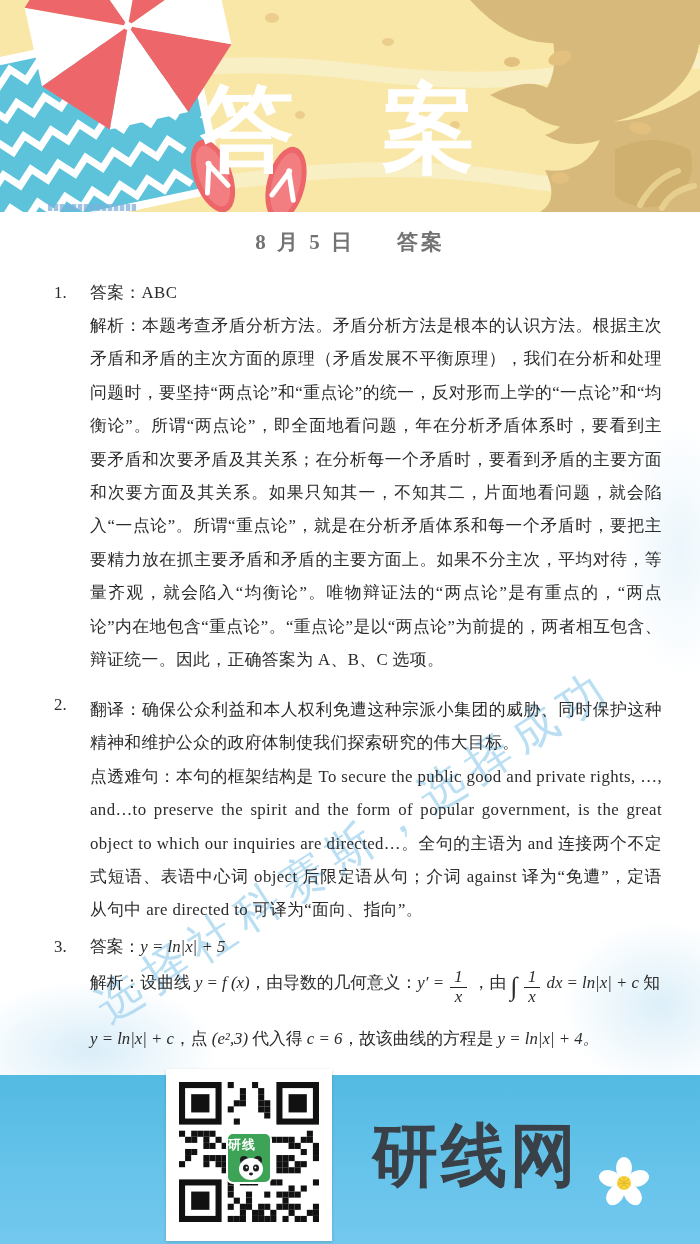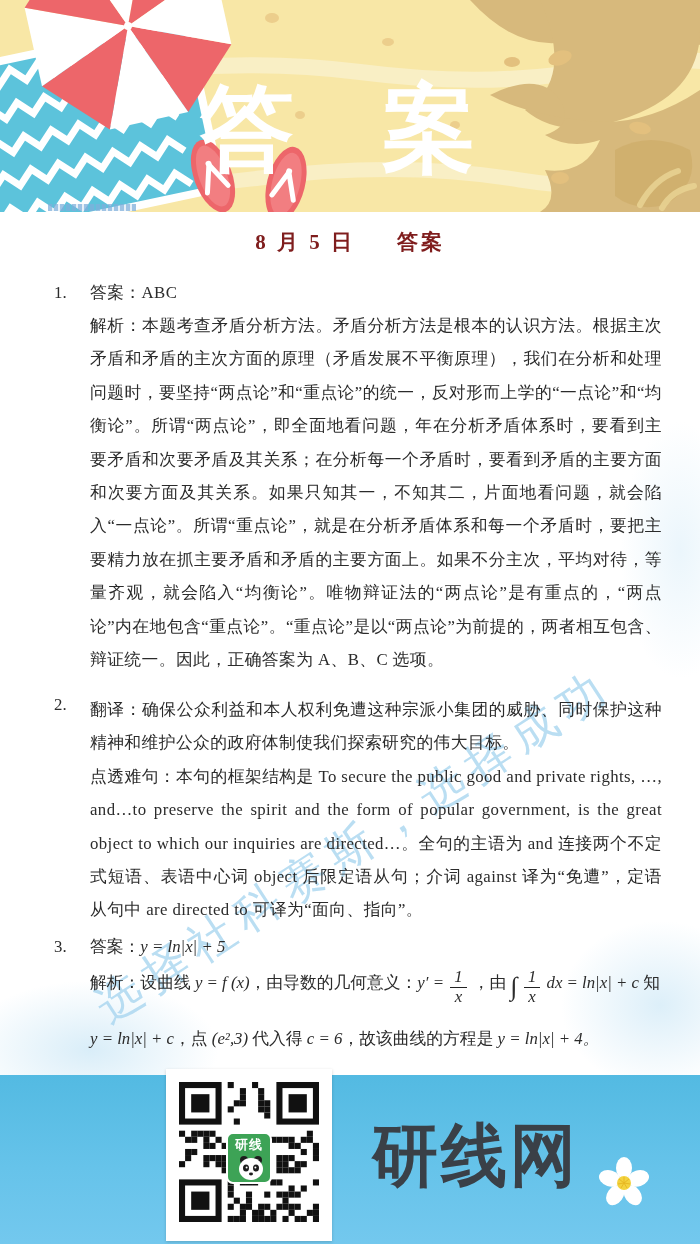--- a/index.html
+++ b/index.html
@@ -26,42 +26,42 @@
   .watermark{
     position:absolute;left:100px;top:980px;z-index:1;
     transform:rotate(-33deg);transform-origin:0 50%;
     font-family:"DejaVu Sans", sans-serif;
     font-size:46px;letter-spacing:9px;color:#a9d6f0;opacity:.8;white-space:nowrap;
   }
   .blob{position:absolute;pointer-events:none;}
   
   .doc-title{
     position:absolute;left:0;top:228px;width:700px;z-index:2;
-    text-align:center;font-size:21px;font-weight:bold;color:#7f1d1d;letter-spacing:3px;
+    text-align:center;font-size:21px;font-weight:bold;color:#737373;letter-spacing:3px;
   }
   .doc-title .gap{display:inline-block;width:42px;}
   .item{position:absolute;z-index:2;font-size:16.8px;line-height:33.4px;}
   .item .row{display:flex;}
   .num{width:36px;flex-shrink:0;}
   .para{width:572px;text-align:justify;letter-spacing:.4px;}
   .mi{font-style:italic;}
   .frac{display:inline-block;vertical-align:-0.85em;text-align:center;line-height:1;margin:0 2px;}
   .frac .fn,.frac .fd{display:block;padding:1px 4px;font-style:italic;}
   .frac .fd{border-top:1.2px solid #222;}
   .int{font-size:26px;font-style:italic;vertical-align:-0.28em;line-height:0;}
   .mathline{white-space:nowrap;}
   
   .footer{position:absolute;left:0;top:1075px;width:700px;height:169px;z-index:3;
     background:linear-gradient(180deg,#53BAE2 0%,#66C3EA 55%,#73C8EE 100%);}
   .qr-card{position:absolute;left:166px;top:-6px;width:166px;height:172px;background:#fff;
     box-shadow:0 1px 3px rgba(0,0,0,.18);}
   .qr-card svg{position:absolute;left:13px;top:13px;}
   .qr-logo{
     position:absolute;left:60px;top:63px;width:46px;height:52px;background:#3DA356;
-    border:2px solid #fff;border-radius:7px;box-sizing:border-box;text-align:center;overflow:visible;
+    border:2px solid #fff;border-radius:7px;box-sizing:border-box;overflow:visible;
   }
   .qr-logo-label{display:block;margin-top:4px;color:#fff;font-family:"DejaVu Sans",sans-serif;
     font-weight:bold;font-size:13px;letter-spacing:1px;line-height:1;}
   .qr-logo svg{position:absolute;left:7px;top:22px;}
   .brand{
     position:absolute;left:372px;top:48px;
     font-family:"DejaVu Sans", sans-serif;font-weight:900;font-size:66px;line-height:1;
     color:#3a4047;letter-spacing:3px;transform:scaleY(1.04);white-space:nowrap;
   }
   .flower{position:absolute;left:598px;top:82px;}

